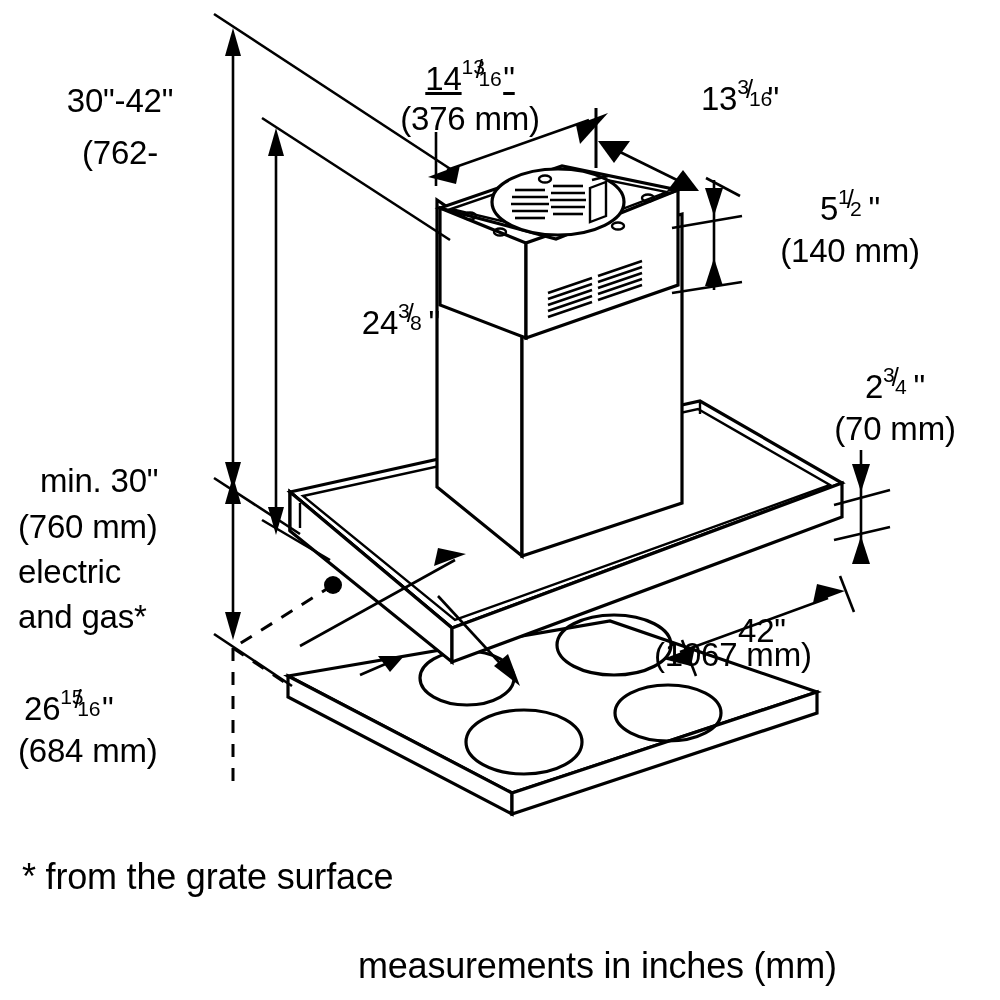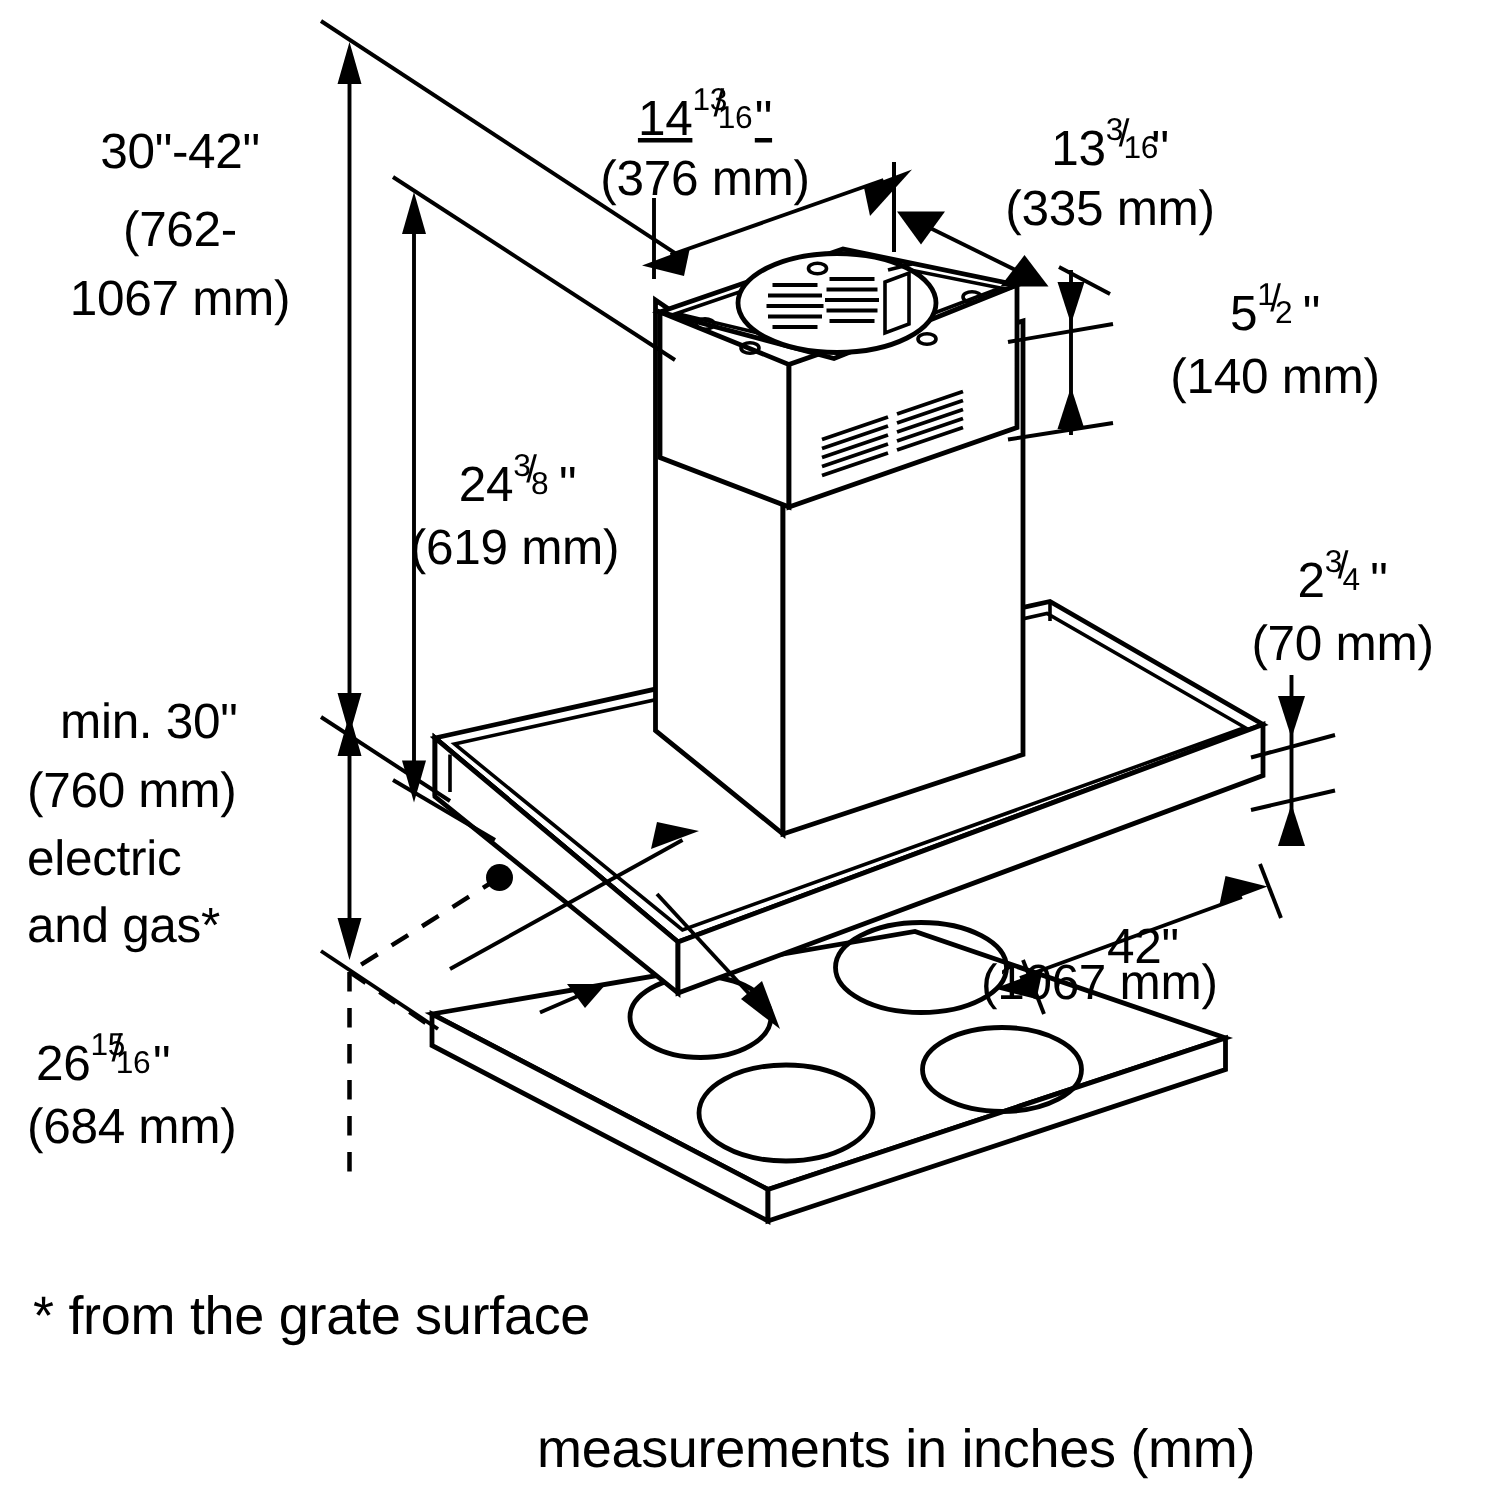--- a/index.html
+++ b/index.html
@@ -295,50 +295,41 @@
     </g>
 
   </svg>
 
   <div class="lbl ctr" style="left:20px; top:82px; width:200px;">
     <span>30"-42"</span>
   </div>
   <div class="lbl ctr" style="left:20px; top:134px; width:200px;">
     <span>(762-</span>
   </div>
-  <div class="lbl ctr" style="left:10px; top:180px; width:220px;">
-    <span>1067 mm)</span>
-  </div>
 
   <div class="lbl ctr" style="left:380px; top:58px; width:180px;text-decoration:underline;">
     <span>14</span><span class="frac fracwide"><span class="num">13</span><span class="sl">/</span><span class="den">16</span></span><span>"</span>
   </div>
   <div class="lbl ctr" style="left:360px; top:100px; width:220px;text-align:center;">
     <span>(376 mm)</span>
   </div>
 
   <div class="lbl ctr" style="left:650px; top:78px; width:180px;">
     <span>13</span><span class="frac"><span class="num">3</span><span class="sl">/</span><span class="den">16</span></span><span>"</span>
   </div>
-  <div class="lbl ctr" style="left:630px; top:120px; width:220px;">
-    <span>(335 mm)</span>
-  </div>
 
   <div class="lbl ctr" style="left:760px; top:188px; width:180px;">
     <span>5</span><span class="frac"><span class="num">1</span><span class="sl">/</span><span class="den">2</span></span><span>"</span>
   </div>
   <div class="lbl ctr" style="left:730px; top:232px; width:240px;">
     <span>(140 mm)</span>
   </div>
 
-  <div class="lbl ctr" style="left:250px; top:302px; width:190px;">
+  <div class="lbl ctr" style="left:250px; top:302px; width:190px;text-align:right;">
     <span>24</span><span class="frac"><span class="num">3</span><span class="sl">/</span><span class="den">8</span></span><span>"</span>
-  </div>
-  <div class="lbl ctr" style="left:228px; top:346px; width:230px;">
-    <span>(619 mm)</span>
   </div>
 
   <div class="lbl ctr" style="left:810px; top:366px; width:170px;">
     <span>2</span><span class="frac"><span class="num">3</span><span class="sl">/</span><span class="den">4</span></span><span>"</span>
   </div>
   <div class="lbl ctr" style="left:790px; top:410px; width:210px;">
     <span>(70 mm)</span>
   </div>
 
   <div class="lbl" style="left:40px; top:462px;">

